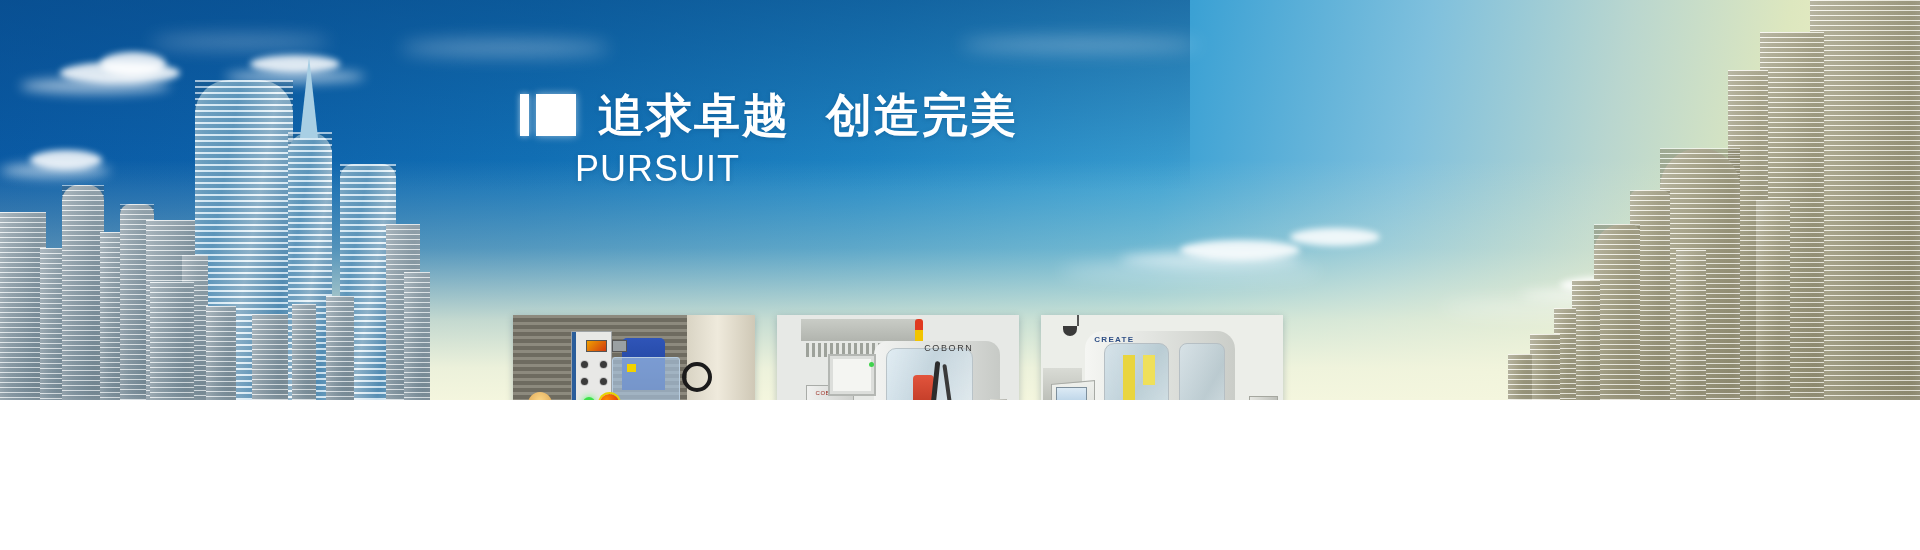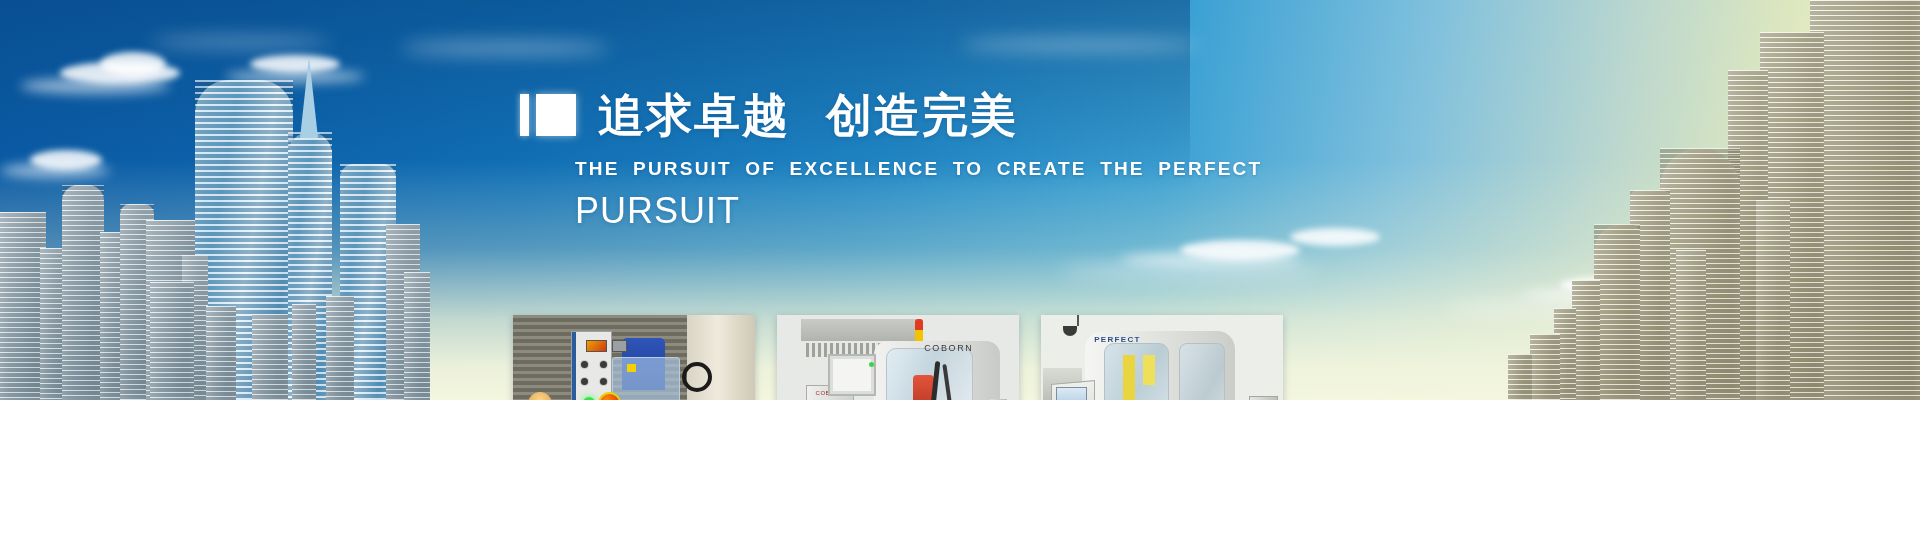--- a/index.html
+++ b/index.html
@@ -365,21 +365,20 @@
   <div class="copy">
 
     <div class="headline-row">
       <div class="logo-mark">
         <div class="logo-bar"></div>
         <div class="logo-square"></div>
       </div>
       <div class="headline">追求卓越  创造完美</div>
     </div>
 
-    <div class="subline">THE  PURSUIT  OF  EXCELLENCE  TO  CREATE  THE  PERFECT</div>
 
     <div class="bizline">PURSUIT</div>
   </div>
 
   <div class="photos">
 
     <div class="photo">
       <div class="ph-scene">
         <div class="p1-wall"></div>
         <div class="p1-wall-right"></div>
@@ -448,21 +447,21 @@
         <div class="p3-lampwire"></div>
         <div class="p3-lamp"></div>
         <div class="p3-left-mach"></div>
         <div class="p3-right-cab"></div>
         <div class="p3-jug"></div>
         <div class="p3-mach"></div>
         <div class="p3-door"></div>
         <div class="p3-door2"></div>
         <div class="p3-yellow1"></div>
         <div class="p3-yellow2"></div>
-        <div class="p3-brandtxt">PERFECT</div>
+        <div class="p3-brandtxt">CREATE</div>
         <div class="p3-blueband"></div>
         <div class="p3-bandtxt">DIAMOND</div>
         <div class="p3-ctrl"></div>
         <div class="p3-ctrlscr"></div>
         <div class="p3-ctrlkeys"></div>
         <div class="p3-led" style="left:7%;  background:#e03a20;"></div>
         <div class="p3-led" style="left:10%; background:#f0c21f;"></div>
         <div class="p3-led" style="left:13%; background:#3fd24d;"></div>
         <div class="p3-led" style="left:16%; background:#e03a20;"></div>
         <div class="p3-kbd"></div>

